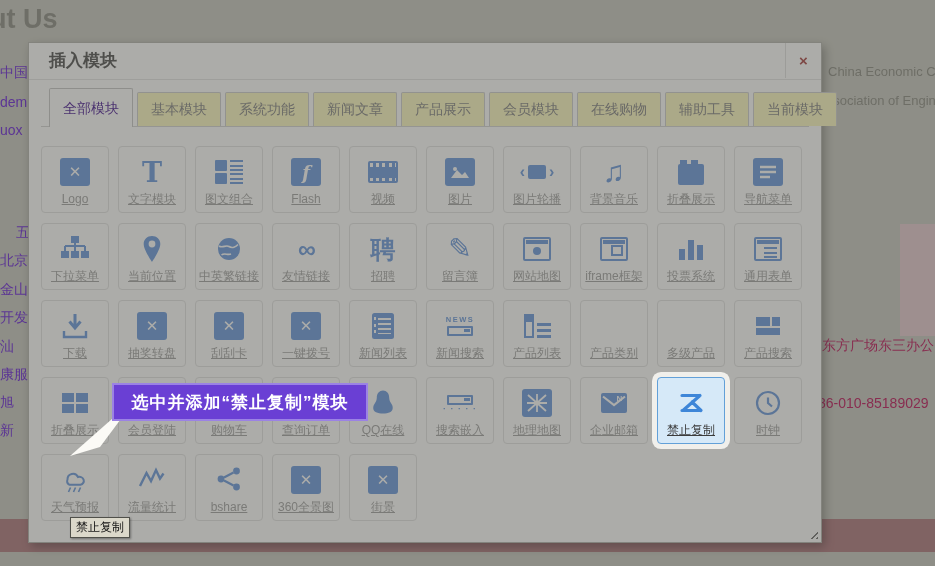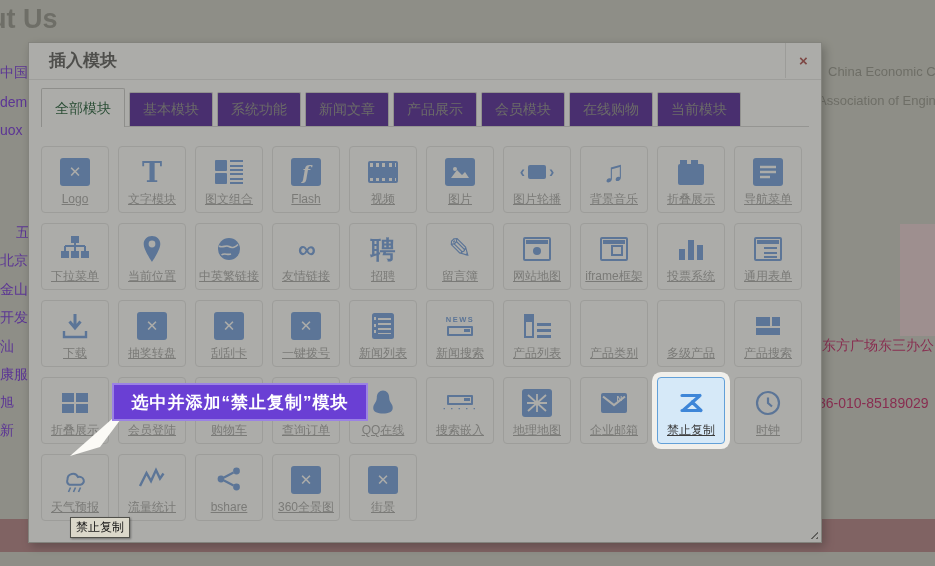--- a/index.html
+++ b/index.html
@@ -13,23 +13,23 @@
   .pink-strip{position:absolute;left:900px;top:224px;width:35px;height:112px;background:#e6cbd0;}
   .maroon-band{position:absolute;left:0;top:519px;width:935px;height:33px;background:#b07a80;}
   
   .dialog{position:absolute;left:28px;top:42px;width:794px;height:501px;background:#ffffff;
           border:1px solid #b5b5b0;box-shadow:3px 4px 9px rgba(0,0,0,.3);box-sizing:border-box;}
   .titlebar{position:relative;height:36px;border-bottom:1px solid #e6e6e6;}
   .title{position:absolute;left:20px;top:0;line-height:36px;font-size:17px;font-weight:bold;color:#555;}
   .close{position:absolute;right:0;top:0;width:35px;height:35px;line-height:35px;text-align:center;
          border-left:1px solid #e2e2e2;color:#ac4b4b;font-size:15px;font-weight:bold;cursor:pointer;}
   .tabs{display:flex;align-items:flex-end;gap:4px;margin:8px 12px 0 12px;border-bottom:1px solid #d5d5d5;}
-  .tab{height:33px;line-height:33px;padding:0 13px;font-size:14px;color:#888;background:#4c1d95;
+  .tab{height:33px;line-height:33px;padding:0 13px;font-size:14px;color:#888;background:#fef9c3;
        border:1px solid #cfcfcf;border-bottom:none;border-radius:2px 2px 0 0;cursor:pointer;white-space:nowrap;}
-  .tab.active{height:38px;line-height:38px;background:#fff;border-color:#c9c9c9;margin-bottom:-1px;color:#14532d;}
+  .tab.active{height:38px;line-height:38px;background:#fff;border-color:#c9c9c9;margin-bottom:-1px;color:#4c1d95;margin-left:8px;}
   .grid{display:grid;grid-template-columns:repeat(10,68px);gap:10px 9px;margin:19px 0 0 12px;}
   .cell{width:68px;height:67px;box-sizing:border-box;border:1px solid #e4e4e4;border-radius:4px;
         display:flex;flex-direction:column;align-items:center;justify-content:center;gap:3px;
         position:relative;background:#fff;cursor:pointer;}
   .cell .lab{font-size:12px;color:#a5a5a5;line-height:1;white-space:nowrap;text-decoration:underline;}
   .ico{height:36px;display:flex;align-items:center;justify-content:center;color:#6d9bde;}
   .cell.hl{z-index:20;background:#d6e9f8;border-color:#62a0d8;box-shadow:0 0 0 5px #f0efeb;}
   .cell.hl .ico{color:#3e86d8;}
   .cell.hl .lab{color:#3c3c3c;}
   .grip{position:absolute;right:3px;bottom:3px;width:11px;height:11px;
@@ -133,20 +133,21 @@
       <span class="close">×</span>
     </div>
     <div class="tabs" id="tabs">
         <div class="tab active">全部模块</div>
         <div class="tab">基本模块</div>
         <div class="tab">系统功能</div>
         <div class="tab">新闻文章</div>
         <div class="tab">产品展示</div>
         <div class="tab">会员模块</div>
         <div class="tab">在线购物</div>
+        <div class="tab">辅助工具</div>
         <div class="tab">当前模块</div>
       </div>
     <div class="grid" id="grid">
         <div class="cell">
           <span class="ico">
             <span class="sq">
               <b class="xmark">✕</b>
             </span>
           </span>
           <span class="lab">Logo</span>

